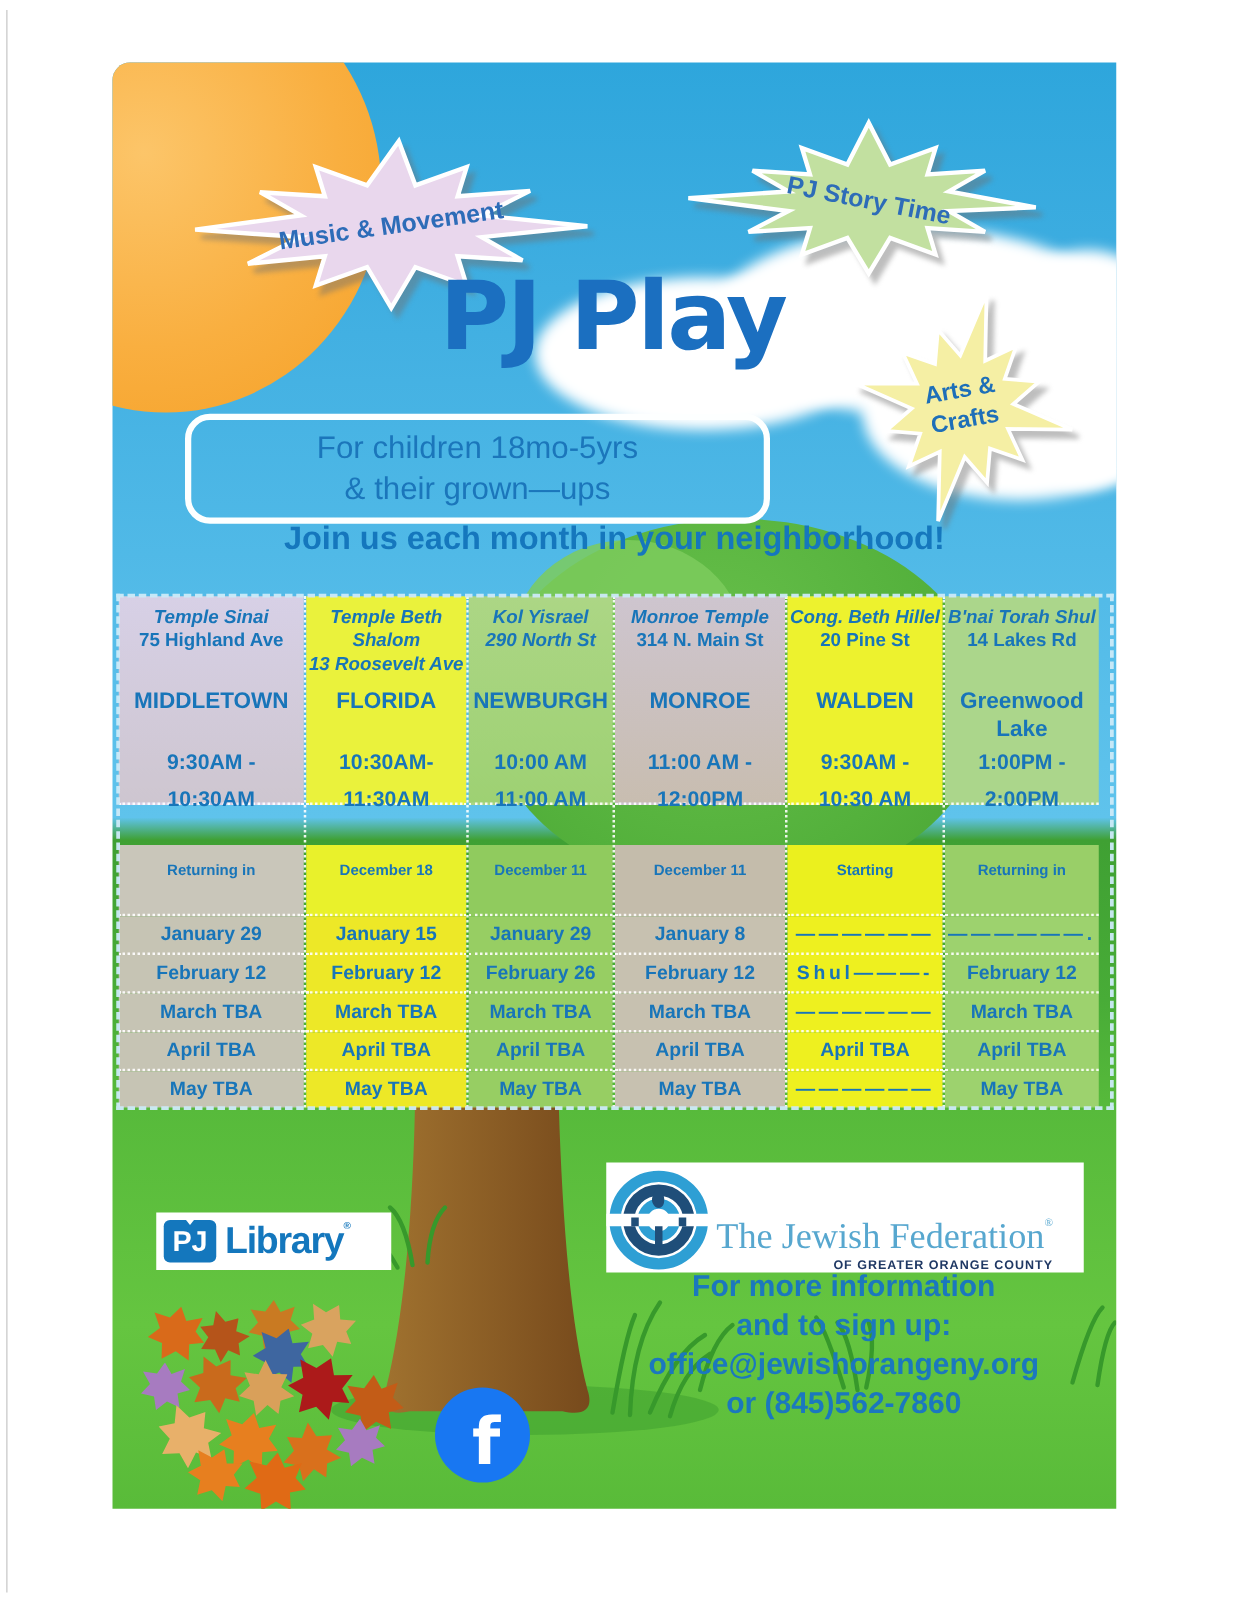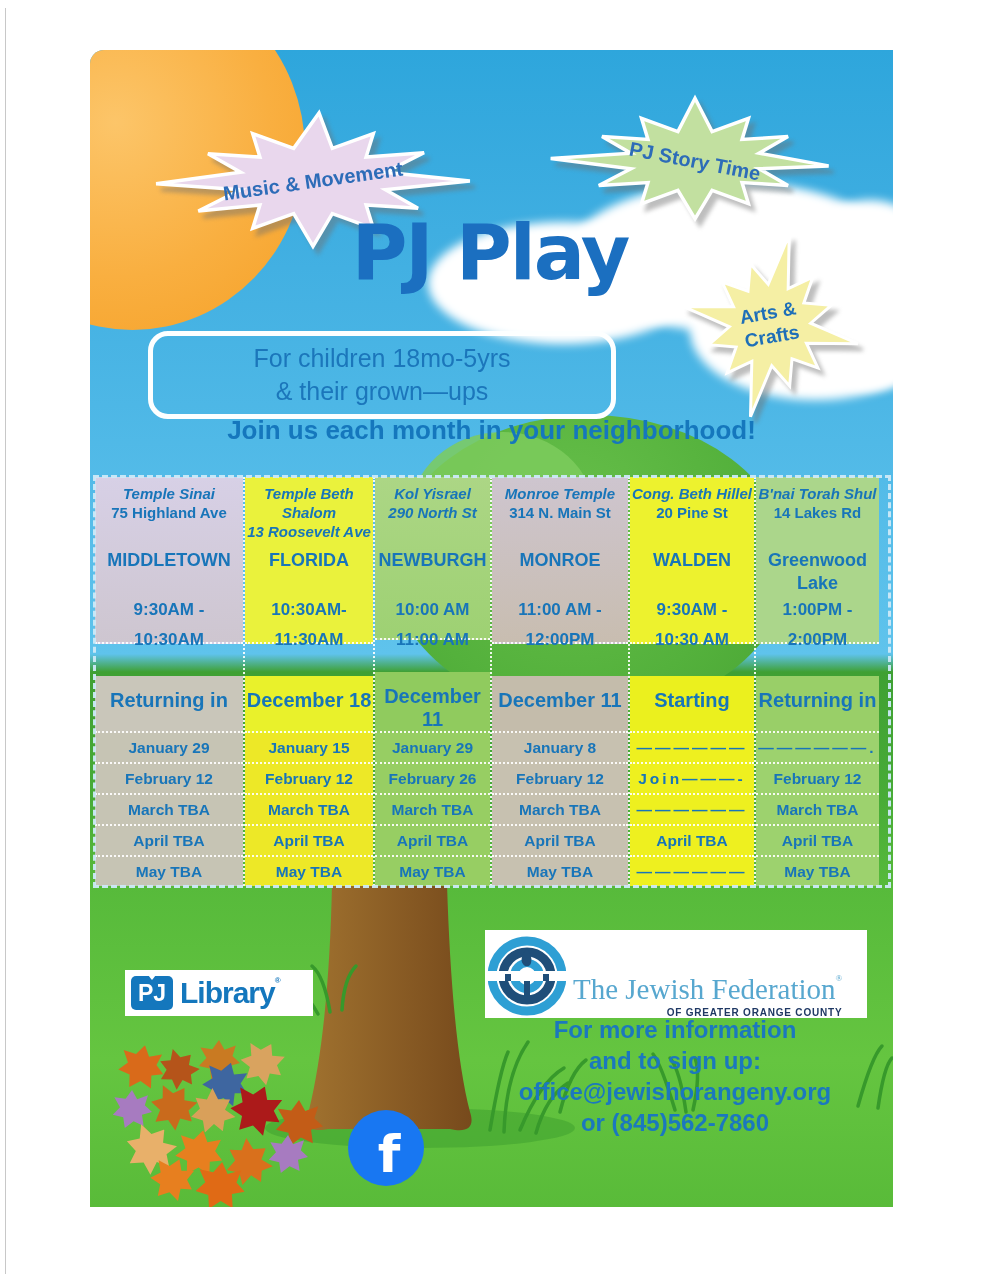--- a/index.html
+++ b/index.html
@@ -57,21 +57,21 @@
                    pointer-events:none;}
   .col{display:flex;flex-direction:column;box-sizing:border-box;}
   .col + .col{border-left:2px dotted rgba(255,255,255,.9);}
   .cell{box-sizing:border-box;text-align:center;color:#1875B9;}
   .head{height:191px;position:relative;border-bottom:2px dotted rgba(255,255,255,.9);}
   .v-name{position:absolute;top:7px;left:0;width:100%;font-weight:bold;font-size:15px;line-height:19px;}
   .nm{font-style:italic;}
   .ad.it{font-style:italic;}
   .v-city{position:absolute;top:72px;left:0;width:100%;font-weight:bold;font-size:18px;line-height:23px;}
   .v-time{position:absolute;top:118px;left:0;width:100%;font-weight:bold;font-size:17px;line-height:30px;}
-  .dec{height:63px;padding-top:13px;font-weight:bold;font-size:20px;
+  .dec{height:63px;padding-top:13px;font-weight:bold;font-size:12px;
        border-bottom:2px dotted rgba(255,255,255,.9);margin-top:32px;}
   .mon{height:31px;line-height:29px;font-weight:bold;font-size:15.5px;
        border-bottom:2px dotted rgba(255,255,255,.9);}
   .col .mon:last-child{border-bottom:none;}
   .dash{letter-spacing:3px;}
 
   
   .c1 .head{background:linear-gradient(#D7D0E6,#CEC6D0);}
   .c1 .dec{background:#C9C6BA;} .c1 .mon{background:#C6C4B4;}
   .c2 .head{background:#EAF23C;} .c2 .dec{background:#E9F12B;} .c2 .mon{background:#EDE827;}
@@ -272,21 +272,21 @@
         <div class="ad">20 Pine St</div>
       </div>
       <div class="v-city">WALDEN</div>
       <div class="v-time">
               <div>9:30AM -</div>
               <div>10:30 AM</div>
             </div>
     </div>
     <div class="cell dec">Starting</div>
   <div class="cell mon dash">——————</div>
-          <div class="cell mon dash">Join———-</div>
+          <div class="cell mon dash">Shul———-</div>
           <div class="cell mon dash">——————</div>
           <div class="cell mon">April TBA</div>
           <div class="cell mon dash">——————</div>
         </div>
         <div class="col c6" style="width: 125px;">
     <div class="cell head">
       <div class="v-name">
         <div class="nm">B'nai Torah Shul</div>
         <div class="ad">14 Lakes Rd</div>
       </div>

